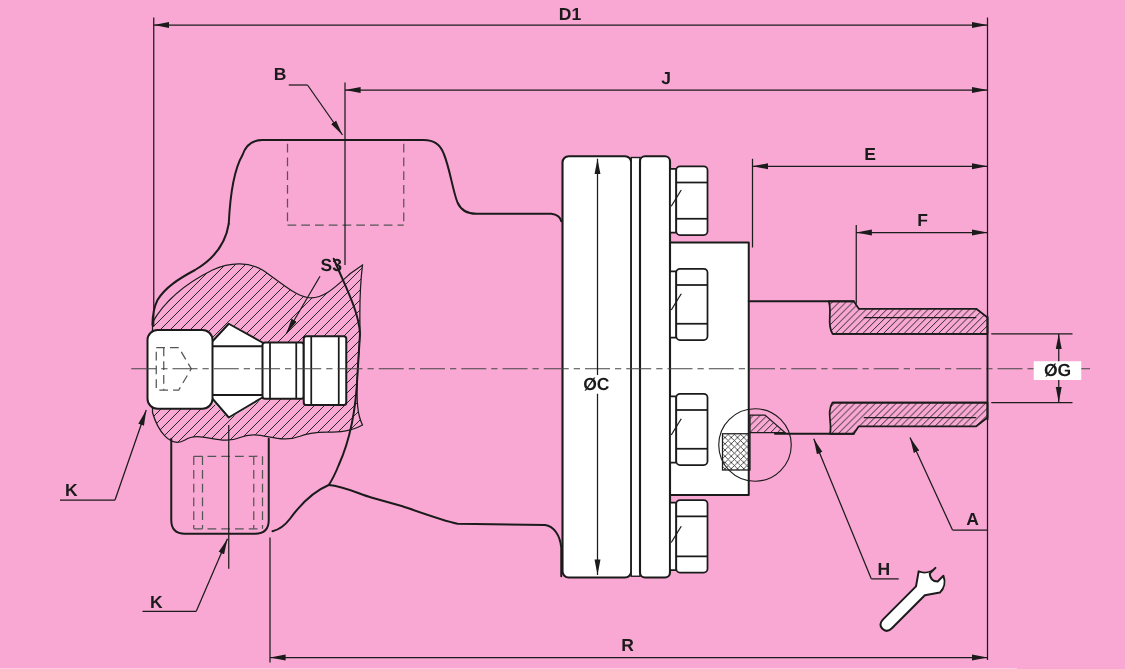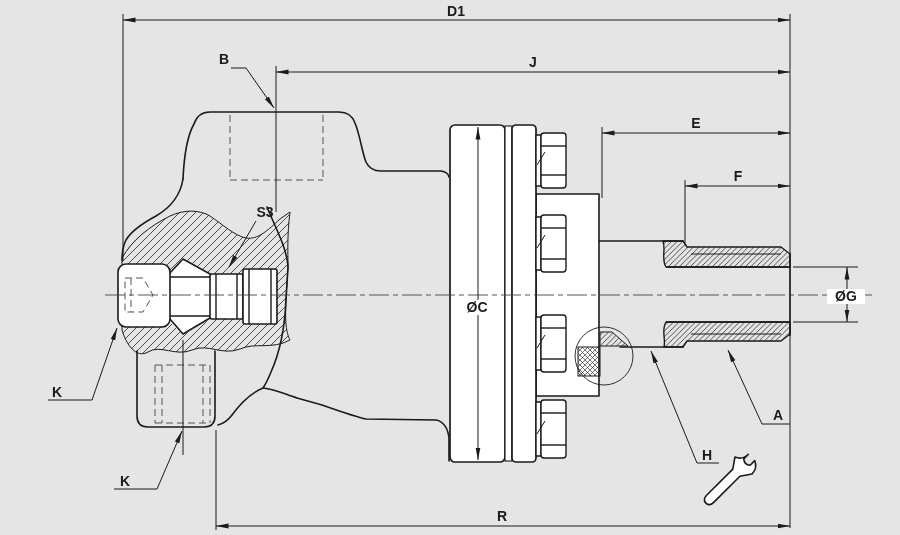--- a/index.html
+++ b/index.html
@@ -1,16 +1,16 @@
 <!DOCTYPE html>
 <html><head>
 <meta charset="utf-8">
 <style>
   html,body{margin:0;padding:0;background:#ffffff;}
-  .stage{position:relative;width:900px;height:535px;background:#e5e5e5;overflow:hidden;
+  .stage{position:relative;width:900px;height:535px;background:#f9a8d4;overflow:hidden;
          font-family:"Liberation Sans", sans-serif;text-align:center;}
   svg{display:block}
   .lbl{font-family:"Liberation Sans", sans-serif;font-weight:bold;font-size:14px;fill:#1b1b1b;}
   .thin{stroke:#1b1b1b;stroke-width:1;fill:none;}
   .med{stroke:#1b1b1b;stroke-width:1.6;fill:none;stroke-linecap:round;stroke-linejoin:round;}
   .med2{stroke:#1b1b1b;stroke-width:1.4;fill:none;stroke-linejoin:round;}
   .whitefill{fill:#ffffff;}
   .hidden-dash{stroke:#555;stroke-width:1;fill:none;stroke-dasharray:7 4;}
   .centerline{stroke:#444;stroke-width:0.9;fill:none;stroke-dasharray:20 4 5 4;}
 </style>

